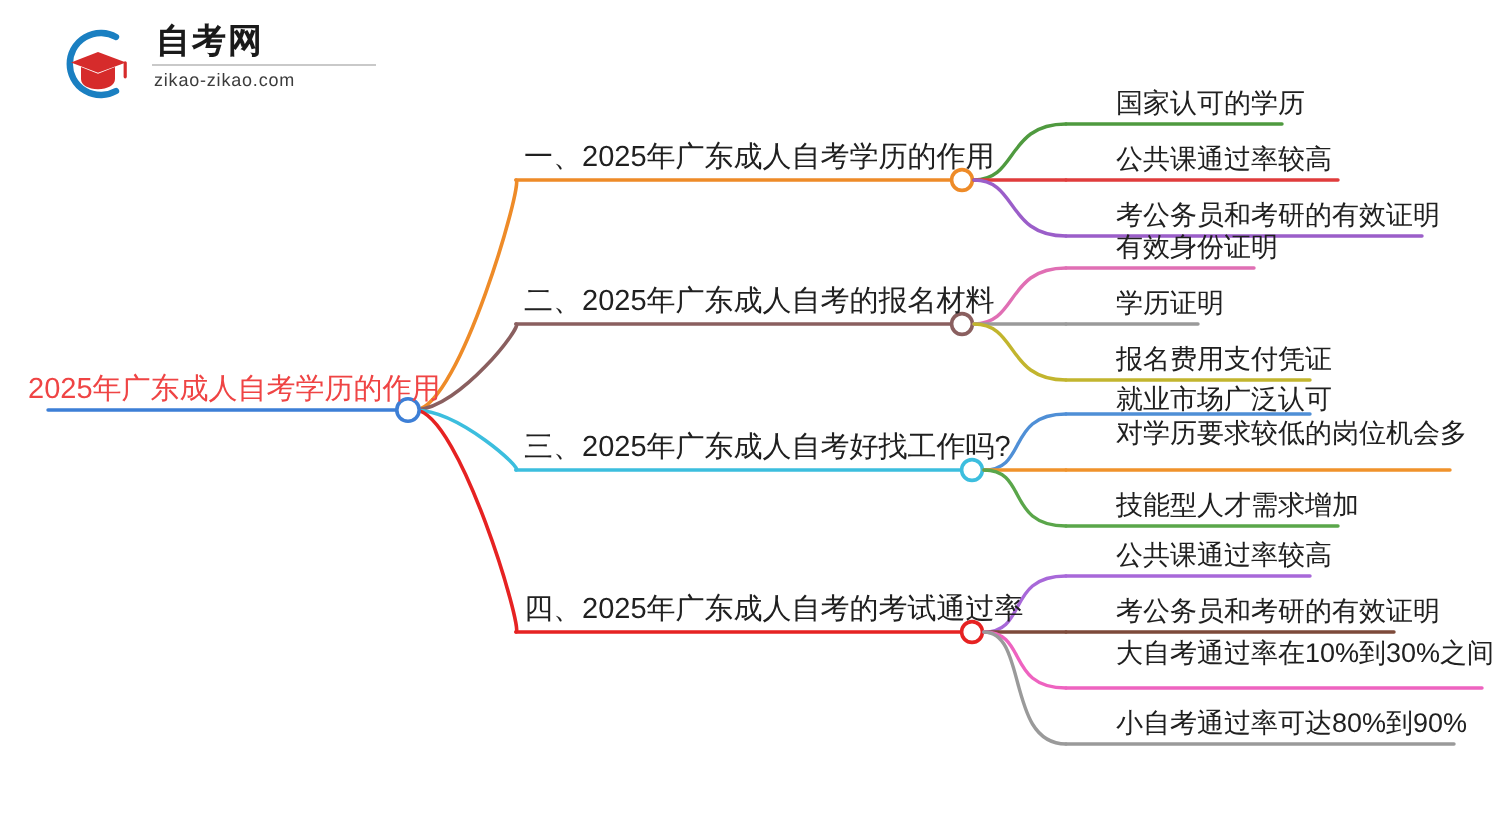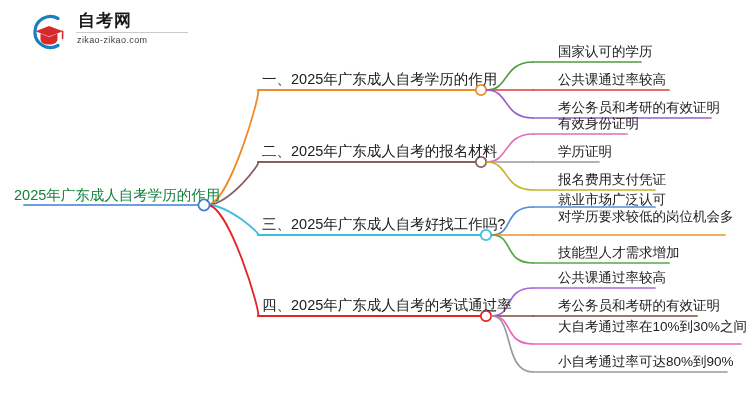--- a/index.html
+++ b/index.html
@@ -79,21 +79,21 @@
   }
   
   .node {
     position: absolute;
     white-space: nowrap;
     color: #1f1f1f;
     line-height: 1;
   }
   .node-root {
     font-size: 14.5px;
-    color: #15803d;
+    color: #ef4444;
   }
   .node-main {
     font-size: 14.5px;
     color: #202020;
   }
   .node-leaf {
     font-size: 13.5px;
     color: #202020;
     margin-left: 21px;
   }

